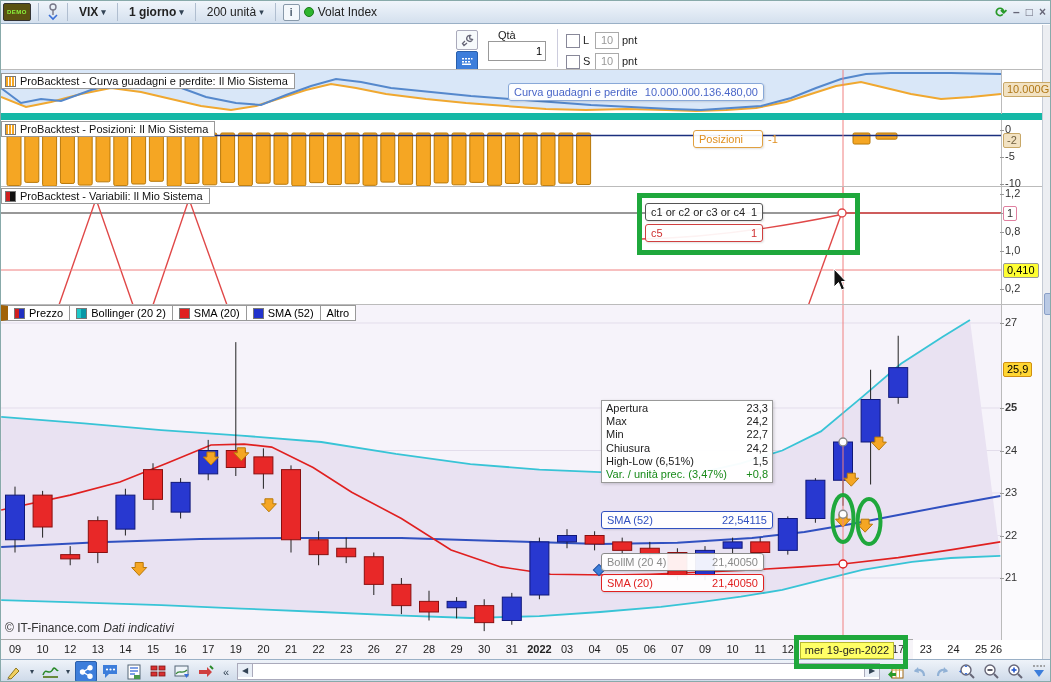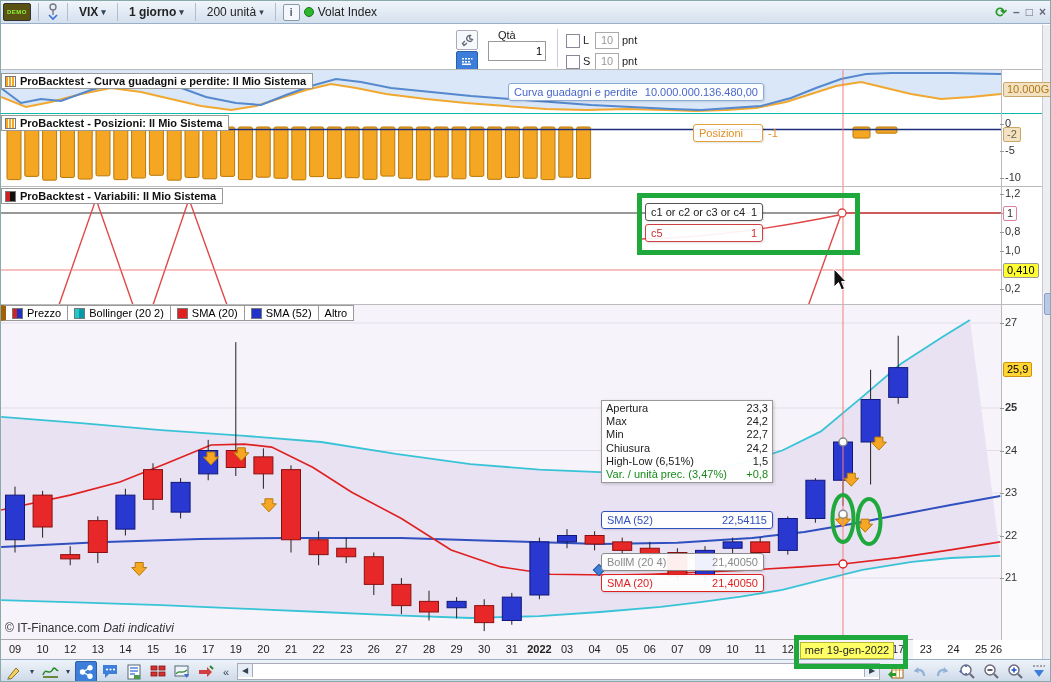--- a/index.html
+++ b/index.html
@@ -19,35 +19,35 @@
   .mini-btn{position:absolute;width:20px;height:18px;border:1px solid #aab;border-radius:2px;background:#f7fafc;display:flex;align-items:center;justify-content:center;}
   .order-label{position:absolute;font-size:11px;color:#222;}
   .order-input{position:absolute;border:1px solid #999;background:#fff;font-size:11px;text-align:right;padding:1px 3px;box-sizing:border-box;font-family:"Liberation Sans",sans-serif;}
   .checkbox{position:absolute;width:12px;height:12px;border:1px solid #889;background:#fff;}
   .pnt-input{position:absolute;width:22px;height:15px;border:1px solid #aaa;color:#999;font-size:11px;text-align:center;line-height:15px;background:#fff;}
   .vsep{position:absolute;width:1px;background:#ccd;}
   
   .panel{position:absolute;left:0;width:1051px;overflow:hidden;}
   .plot{position:absolute;left:0;top:0;width:1000px;height:100%;}
   svg{display:block;overflow:visible;}
-  .ptab{position:absolute;top:0;left:0;background:#fff;border:1px solid #999;font-size:11px;color:#111;display:flex;align-items:center;gap:4px;padding:1px 6px 1px 3px;z-index:6;white-space:nowrap;font-weight:bold;}
+  .ptab{position:absolute;top:0;left:0;background:#fff;border:1px solid #999;font-size:11px;color:#111;display:flex;align-items:center;gap:4px;padding:1px 6px 1px 3px;z-index:6;white-space:nowrap;}
   .ptab-icon{width:11px;height:11px;border:1px solid #777;box-sizing:border-box;}
   .icon-bars{background:repeating-linear-gradient(90deg,#f5a623 0 2px,#fff 2px 3px);}
   .icon-rb{background:linear-gradient(90deg,#d02020 0 50%,#111 50% 100%);}
   .icon-candle{background:linear-gradient(90deg,#d02020 0 50%,#2030c0 50% 100%);}
   .icon-cyan{background:linear-gradient(90deg,#20c8c8 0 50%,#0898a8 50% 100%);}
   .icon-red{background:#e02020;}
   .icon-blue{background:#2233cc;}
   .tag{position:absolute;border:1px solid;border-radius:3px;background:rgba(255,255,255,.93);font-size:11px;line-height:16px;padding:0 5px;display:flex;justify-content:space-between;white-space:nowrap;box-shadow:1px 1px 2px rgba(0,0,0,.12);z-index:5;box-sizing:border-box;}
   .tick{position:absolute;left:1004px;font-size:11px;color:#333;white-space:nowrap;z-index:4;}
   .tick::before{content:"";position:absolute;left:-5px;top:7px;width:4px;height:1px;background:#999;}
   .badge{position:absolute;left:1002px;font-size:11px;border:1px solid;border-radius:2px;padding:0 3px;line-height:13px;z-index:5;white-space:nowrap;}
   .legendbar{position:absolute;top:0;left:0;display:flex;z-index:7;}
   .legend-tab{display:flex;align-items:center;gap:4px;background:#fff;border:1px solid #999;border-left:none;font-size:11px;padding:1px 6px;white-space:nowrap;}
-  .legend-tab:first-child{border-left:5px solid #a16207;}
+  .legend-tab:first-child{border-left:7px solid #a16207;}
   .tooltip{position:absolute;width:172px;border:1px solid #999;background:rgba(255,255,255,.96);font-size:11px;z-index:6;box-shadow:1px 1px 3px rgba(0,0,0,.18);padding:1px 4px;box-sizing:border-box;}
   .tooltip .row{display:flex;justify-content:space-between;line-height:13.2px;color:#222;}
   .tooltip .row.var{color:#1a8a1a;}
   .green-rect{position:absolute;border:5px solid #1fa83c;z-index:8;pointer-events:none;}
   #xaxis{position:absolute;top:638px;left:0;width:912px;height:20px;background:#f6f4f8;border-top:1px solid #aaa;overflow:visible;font-size:11px;color:#222;}
   .xlab{position:absolute;top:3px;transform:translateX(-50%);}
   #date-badge{position:absolute;top:2px;left:799px;width:92px;height:15px;background:#ffff66;border:1px solid #b8b830;font-size:11px;text-align:center;line-height:15px;z-index:9;}
   #date-green-rect{left:793px;top:-5px;width:104px;height:24px;}
   
   #bottombar{position:absolute;top:658px;left:0;width:1051px;height:24px;background:linear-gradient(#eef3f9,#ccd8e8);border-top:1px solid #9ab0c6;display:flex;align-items:center;gap:2px;padding:0 2px;box-sizing:border-box;}
@@ -153,21 +153,21 @@
       <span class="ptab-icon icon-bars"></span>
       <span>ProBacktest - Curva guadagni e perdite: Il Mio Sistema</span>
     </div>
     <div class="tag" style="left:507px;top:13px;width:256px;border-color:#88a8d8;color:#4a66c8;">
       <span>Curva guadagni e perdite</span>
         <span>10.000.000.136.480,00</span>
     </div>
     <div class="badge" style="top:12px;background:#f2e2c2;border-color:#c8a868;color:#b07818;">10.000G</div>
   </div>
 
-  <div class="panel" id="panel-positions" style="top:112px;height:73px;border-top:1px solid #14b8a6;">
+  <div class="panel" id="panel-positions" style="top:112px;height:73px;border-top:7px solid #14b8a6;">
     <div class="plot">
         <svg id="svg-positions" width="1000" height="73">
           <rect x="6" y="13" width="14" height="52.620000000000005" fill="#f5a623" stroke="#b87808" stroke-width="1" rx="1.5"></rect>
           <rect x="23.8" y="13" width="14" height="49.38" fill="#f5a623" stroke="#b87808" stroke-width="1" rx="1.5"></rect>
           <rect x="41.6" y="13" width="14" height="53.16" fill="#f5a623" stroke="#b87808" stroke-width="1" rx="1.5"></rect>
           <rect x="59.400000000000006" y="13" width="14" height="50.46000000000001" fill="#f5a623" stroke="#b87808" stroke-width="1" rx="1.5"></rect>
           <rect x="77.2" y="13" width="14" height="52.08" fill="#f5a623" stroke="#b87808" stroke-width="1" rx="1.5"></rect>
           <rect x="95" y="13" width="14" height="48.84" fill="#f5a623" stroke="#b87808" stroke-width="1" rx="1.5"></rect>
           <rect x="112.80000000000001" y="13" width="14" height="52.620000000000005" fill="#f5a623" stroke="#b87808" stroke-width="1" rx="1.5"></rect>
           <rect x="130.60000000000002" y="13" width="14" height="51" fill="#f5a623" stroke="#b87808" stroke-width="1" rx="1.5"></rect>

